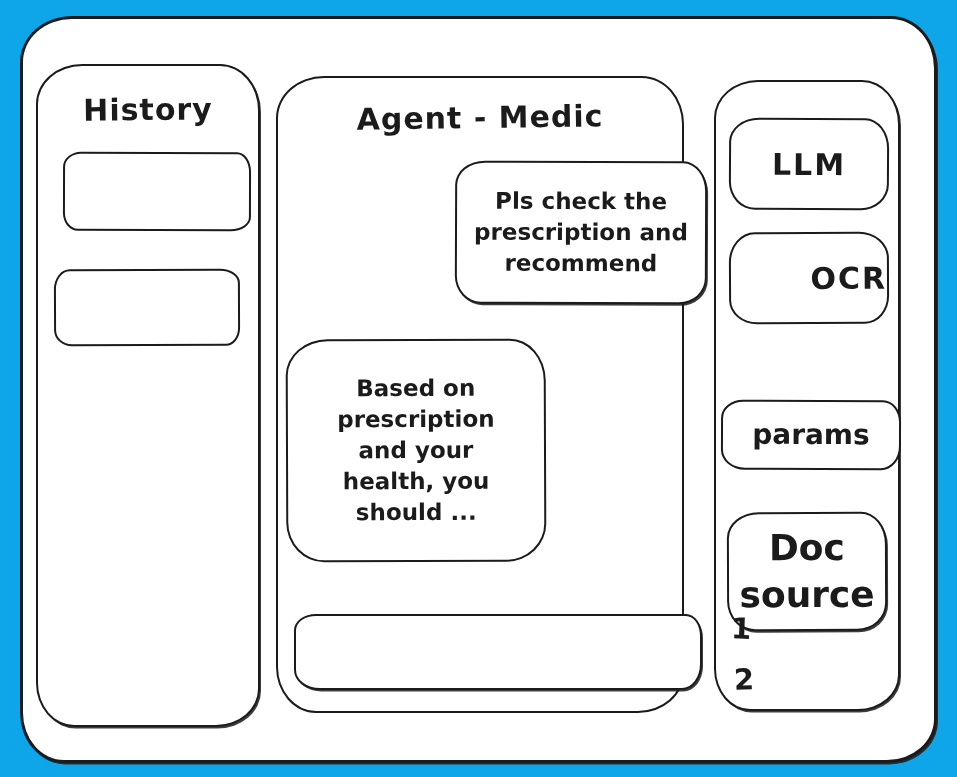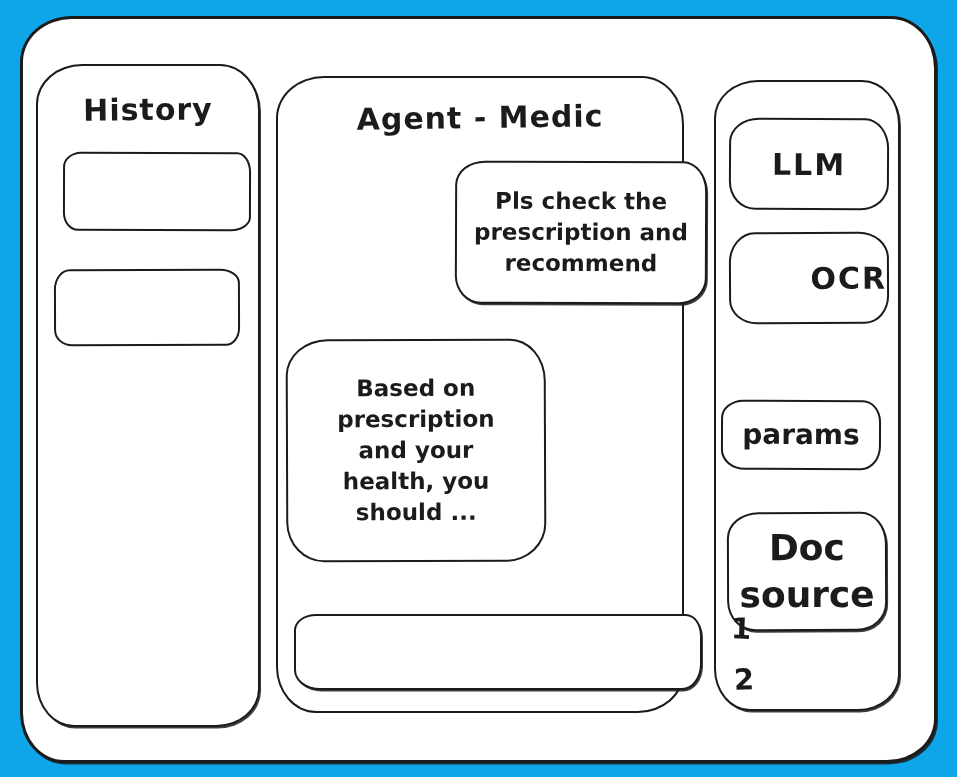--- a/index.html
+++ b/index.html
@@ -130,21 +130,21 @@
     transform: rotate(0.3deg);
   }
   .btn-ocr {
     left: 13px; top: 150px; width: 160px; height: 92px;
     border-radius: 26px 30px 24px 28px / 30px 26px 28px 24px;
     font-size: 30px; letter-spacing: 2px;
     transform: rotate(-0.3deg);
     justify-content: flex-end;
   }
   .btn-params {
-    left: 5px; top: 318px; width: 160px; height: 70px;
+    left: 5px; top: 318px; width: 180px; height: 70px;
     border-radius: 22px 18px 20px 24px / 18px 22px 24px 20px;
     font-size: 28px;
     transform: rotate(0.2deg);
   }
   .btn-doc {
     left: 11px; top: 430px; width: 160px; height: 119px;
     border-radius: 32px 26px 30px 28px / 26px 32px 28px 30px;
     font-size: 36px;
     padding: 0 20px;
     transform: rotate(-0.2deg);

